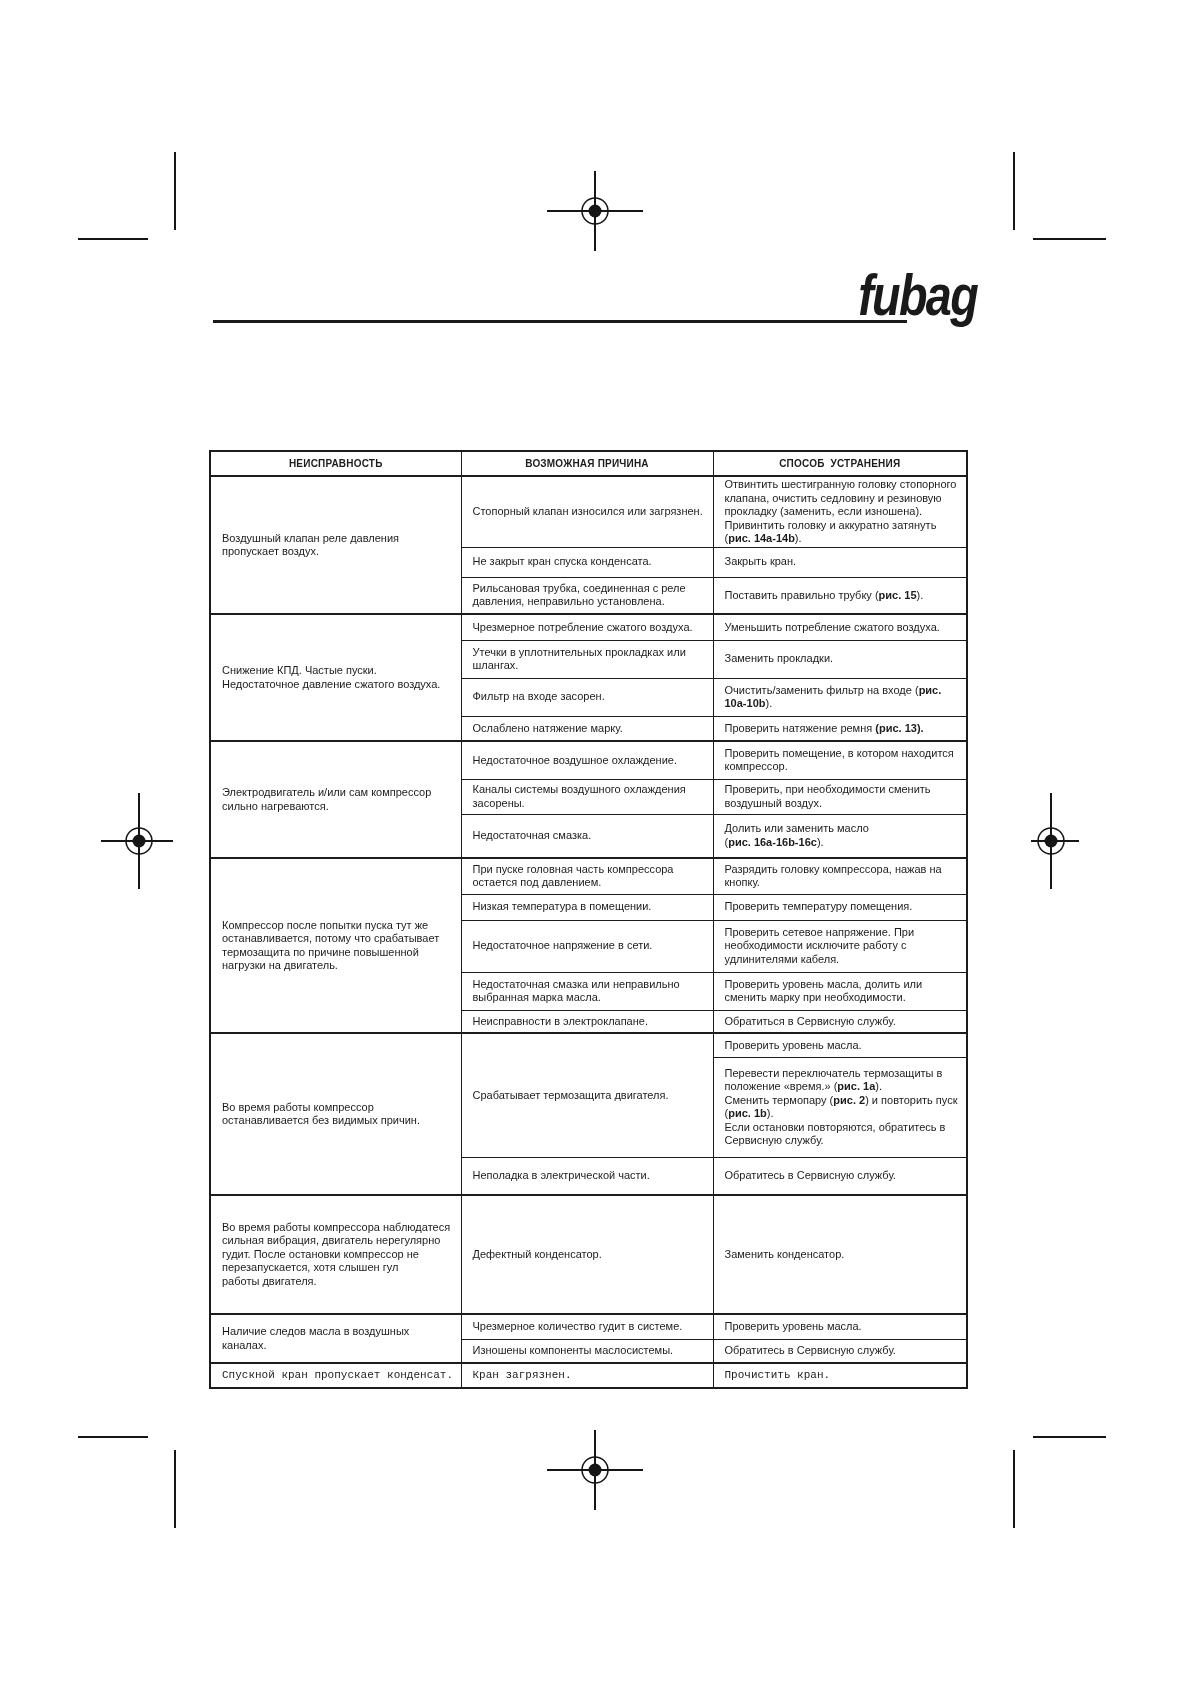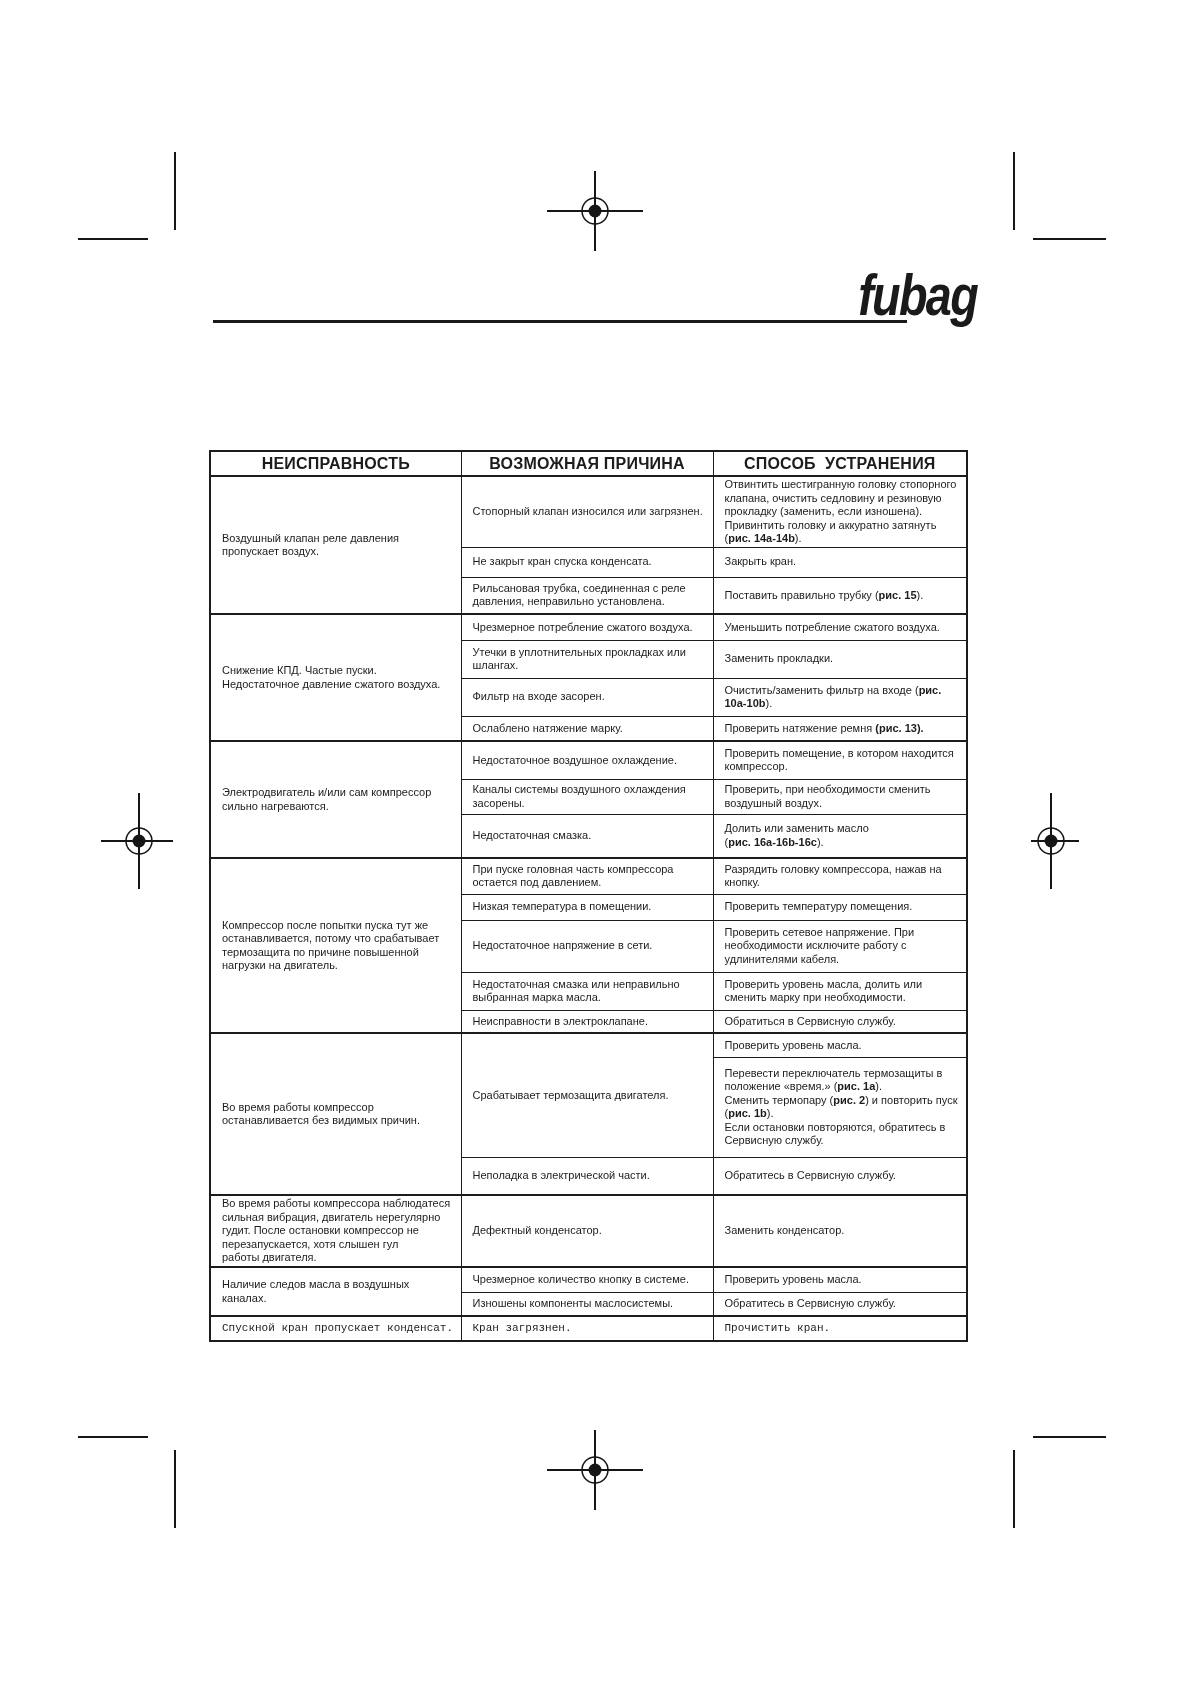--- a/index.html
+++ b/index.html
@@ -25,21 +25,21 @@
   table.tbl{
     position:absolute;left:209px;top:450px;width:757px;
     border-collapse:collapse;table-layout:fixed;
     font-size:11px;line-height:13.5px;color:#1c1c1c;
     border:2px solid #1c1c1c;
   }
   .tbl th,.tbl td{border:1px solid #1c1c1c;}
   .tbl thead tr{height:25px;}
   .tbl th{
     font-weight:bold;text-align:center;vertical-align:middle;
-    font-size:16px;white-space:pre;letter-spacing:.2px;padding:2px 8px;
+    font-size:10px;white-space:pre;letter-spacing:.2px;padding:2px 8px;
   }
   .tbl td{
     vertical-align:middle;text-align:left;
     padding:1px 6px 1px 11px;white-space:pre-line;
     overflow:hidden;
     margin-left:8px;
   }
   .tbl td.fault{padding-right:4px;}
   .tbl tr.block-start td{border-top:2px solid #1c1c1c;}
   .tbl b{font-weight:bold;}
@@ -176,29 +176,29 @@
         <tr style="height: 100px;">
           <td class="remedy"><span>Перевести переключатель термозащиты в положение «время.» (</span><b>рис. 1a</b><span>).
 Сменить термопару (</span><b>рис. 2</b><span>) и повторить пуск
 (</span><b>рис. 1b</b><span>).
 Если остановки повторяются, обратитесь в Сервисную службу.</span></td>
         </tr>
         <tr style="height: 38px;">
           <td class="cause"><span>Неполадка в электрической части.</span></td>
           <td class="remedy"><span>Обратитесь в Сервисную службу.</span></td>
         </tr>
-        <tr class="block-start" style="height: 72px;">
+        <tr class="block-start" style="height: 119px;">
           <td class="fault"><span>Во время работы компрессора наблюдатеся сильная вибрация, двигатель нерегулярно гудит. После остановки компрессор не перезапускается, хотя слышен гул
 работы двигателя.</span></td>
           <td class="cause"><span>Дефектный конденсатор.</span></td>
           <td class="remedy"><span>Заменить конденсатор.</span></td>
         </tr>
         <tr class="block-start" style="height: 25px;">
           <td class="fault" rowspan="2"><span>Наличие следов масла в воздушных каналах.</span></td>
-          <td class="cause"><span>Чрезмерное количество кнопку в системе.</span></td>
+          <td class="cause"><span>Чрезмерное количество гудит в системе.</span></td>
           <td class="remedy"><span>Проверить уровень масла.</span></td>
         </tr>
         <tr style="height: 24px;">
           <td class="cause"><span>Изношены компоненты маслосистемы.</span></td>
           <td class="remedy"><span>Обратитесь в Сервисную службу.</span></td>
         </tr>
         <tr class="block-start" style="height: 25px; font-family: Liberation Mono, monospace;">
           <td class="fault"><span>Спускной кран пропускает конденсат.</span></td>
           <td class="cause"><span>Кран загрязнен.</span></td>
           <td class="remedy"><span>Прочистить кран.</span></td>

